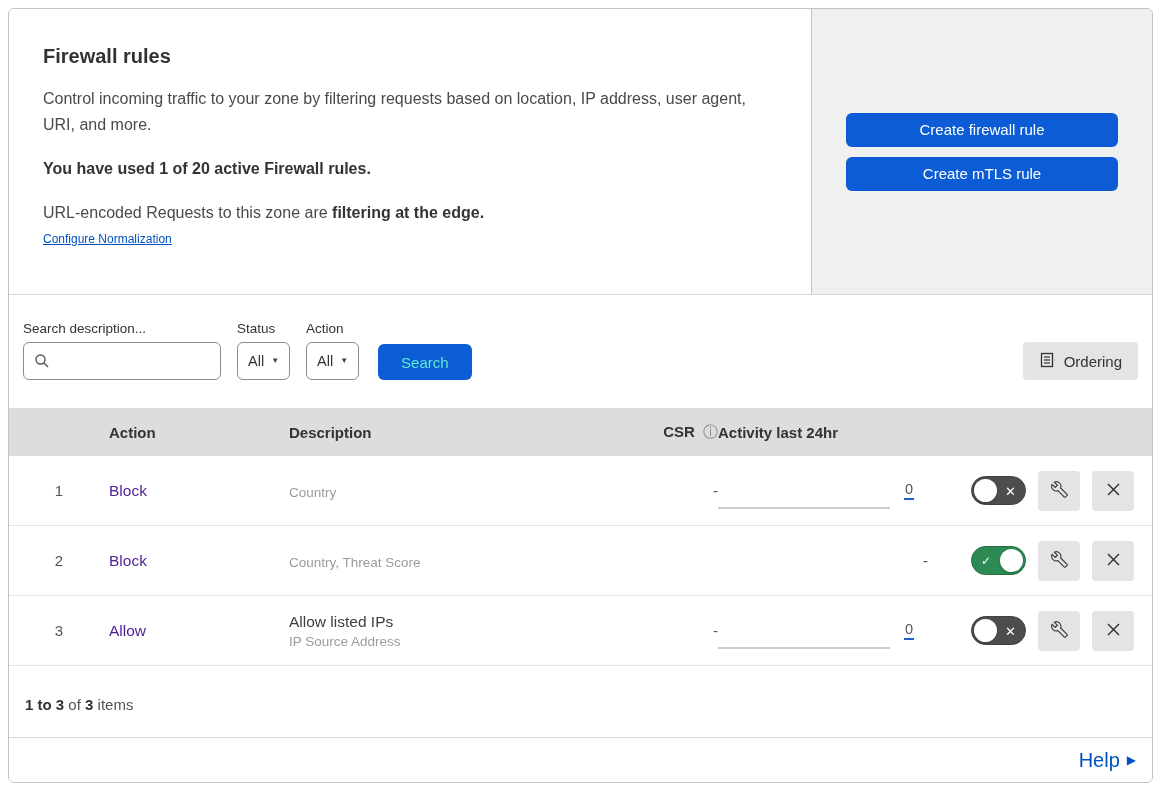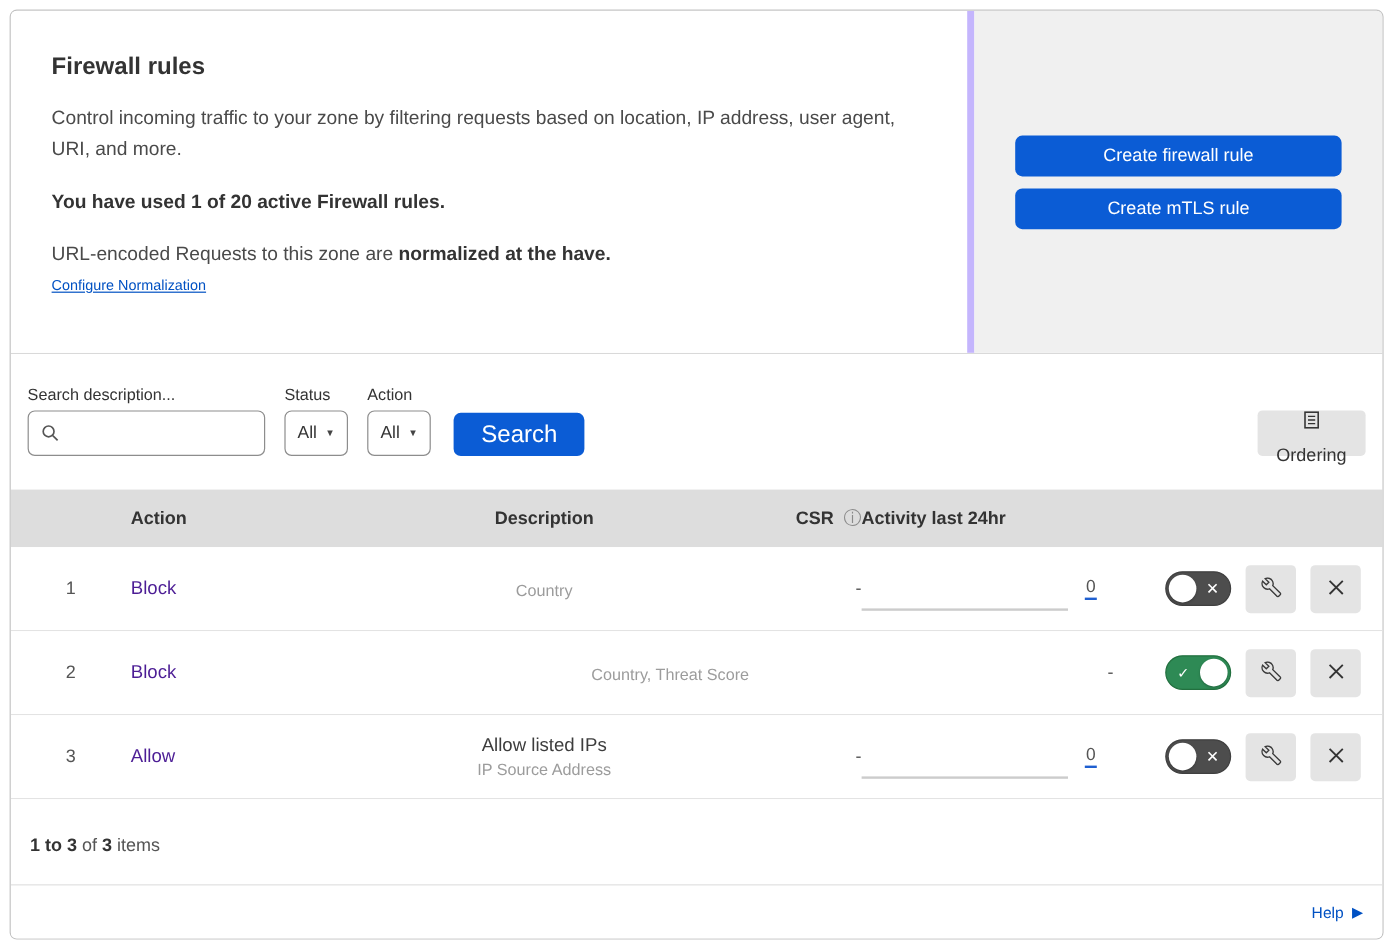--- a/index.html
+++ b/index.html
@@ -10,21 +10,21 @@
     color: #333;
   }
   .container {
     width: 1145px; margin: 8px;
     border: 1px solid #c3c3c3; border-radius: 6px;
     background: #fff; overflow: hidden;
   }
 
   
   .top-section { display: flex; border-bottom: 1px solid #d9d9d9; height: 286px; }
-  .intro-card { flex: 1; padding: 32px 40px 0 34px; border-right: 6px solid #c4b5fd; background: #fff; }
+  .intro-card { flex: 1; padding: 32px 40px 0 34px; border-right: 1px solid #c4b5fd; background: #fff; }
   .intro-title { font-size: 20px; font-weight: 700; color: #333; margin: 4px 0 18px 0; }
   .intro-desc { font-size: 16px; color: #4a4a4a; line-height: 1.62; margin: 0 0 22px 0; max-width: 730px; }
   .intro-usage { font-size: 16px; font-weight: 700; color: #333; margin: 0 0 26px 0; }
   .intro-norm { font-size: 16px; color: #4a4a4a; margin: 0 0 7px 0; }
   .intro-norm b { color: #333; }
   .intro-link { font-size: 12px; color: #0051c3; text-decoration: underline; cursor: pointer; }
   .cta-panel {
     width: 340px; background: #f0f0f0;
     display: flex; flex-direction: column; justify-content: center;
     gap: 10px; padding: 0 34px;
@@ -45,37 +45,37 @@
   }
   .search-icon { position: absolute; left: 11px; top: 11px; }
   .select-box {
     height: 38px; display: inline-flex; align-items: center; gap: 7px;
     border: 1px solid #8d8d8d; border-radius: 6px; background: #fff;
     padding: 0 10px; font-size: 14.5px; color: #333; cursor: pointer;
   }
   .caret { font-size: 8px; color: #444; line-height: 1; }
   .btn-search {
     height: 36px; padding: 0 23px; margin-left: 3px;
-    background: #0b5cd5; color: #ffffff; border: none; border-radius: 6px;
-    font-family: inherit; font-size: 20px; cursor: pointer;
+    background: #0b5cd5; color: #5eead4; border: none; border-radius: 6px;
+    font-family: inherit; font-size: 15px; cursor: pointer;
   }
   .btn-ordering {
     margin-left: auto; height: 38px; padding: 0 16px;
     display: inline-flex; align-items: center; gap: 9px;
     background: #e4e4e4; border: none; border-radius: 4px;
-    font-family: inherit; font-size: 15px; color: #333; cursor: pointer; flex-direction: column;
+    font-family: inherit; font-size: 15px; color: #333; cursor: pointer;
   }
 
   
   .thead { display: flex; align-items: center; height: 48px; background: #ddd; font-size: 15px; font-weight: 700; color: #333; }
   .trow { display: flex; align-items: center; height: 70px; border-bottom: 1px solid #e3e3e3; background: #fff; }
   .col-num { width: 100px; text-align: center; font-size: 15px; color: #555; }
   .col-action { width: 180px; font-size: 15.5px; color: #4c1d95; }
   .thead .col-action { font-size: 15px; color: #333; }
-  .col-desc { flex: 1; text-align: center; }
+  .col-desc { flex: 1; }
   .desc-main { font-size: 15.5px; color: #3d3d3d; }
   .desc-sub { font-size: 13.5px; color: #9c9c9c; margin-top: 3px; }
   .col-csr { width: 100px; text-align: right; font-size: 15px; color: #555; }
   .thead .col-csr { color: #333; }
   .info-icon { color: #8a8a8a; font-size: 15px; font-weight: 400; margin-left: 4px; cursor: default; }
   .col-activity { width: 210px; display: flex; align-items: center; gap: 14px; padding-right: 14px; }
   .thead .col-activity { display: block; padding-right: 0; }
   .flatline { flex: 1; height: 36px; border-bottom: 2px solid #ccc; }
   .spark { flex: 1; height: 42px; }
   .count-link {
@@ -96,34 +96,34 @@
 
   .icon-btn {
     width: 42px; height: 40px; border: none; border-radius: 4px;
     background: #e4e4e4; display: flex; align-items: center; justify-content: center; cursor: pointer;
   }
 
   
   .table-footer { padding: 30px 16px 24px 16px; font-size: 15px; color: #555; border-bottom: 1px solid #d9d9d9; background: #fff; }
   .table-footer b { color: #333; text-align: right; }
   .help-bar { height: 44px; display: flex; align-items: center; justify-content: flex-end; gap: 7px; padding-right: 16px; background: #fff; }
-  .help-link { font-size: 13px; color: #0051c3; cursor: pointer; }
+  .help-link { font-size: 20px; color: #0051c3; cursor: pointer; }
   .help-arrow { color: #0051c3; font-size: 12px; cursor: pointer; }
 </style>
 </head>
 <body>
 
 <div class="container">
 
   <div class="top-section">
     <div class="intro-card">
       <h1 class="intro-title">Firewall rules</h1>
       <p class="intro-desc">Control incoming traffic to your zone by filtering requests based on location, IP address, user agent, URI, and more.</p>
       <p class="intro-usage">You have used 1 of 20 active Firewall rules.</p>
-      <p class="intro-norm"><span>URL-encoded Requests to this zone are </span><b>normalized at the have.</b></p>
+      <p class="intro-norm"><span>URL-encoded Requests to this zone are </span><b>filtering at the edge.</b></p>
       <a class="intro-link">Configure Normalization</a>
     </div>
     <div class="cta-panel">
       <button class="btn-primary">Create firewall rule</button>
       <button class="btn-primary">Create mTLS rule</button>
     </div>
   </div>
 
   <div class="filter-section">
     <div>

